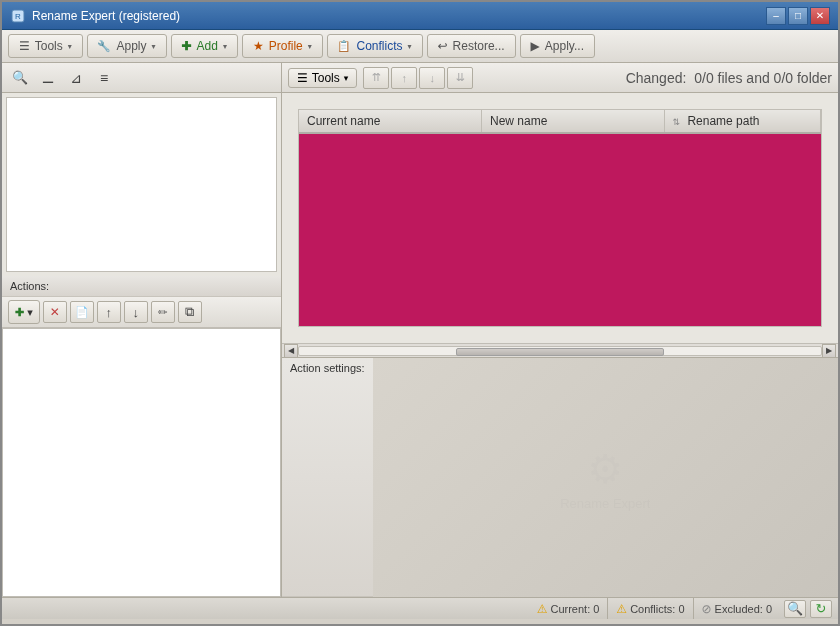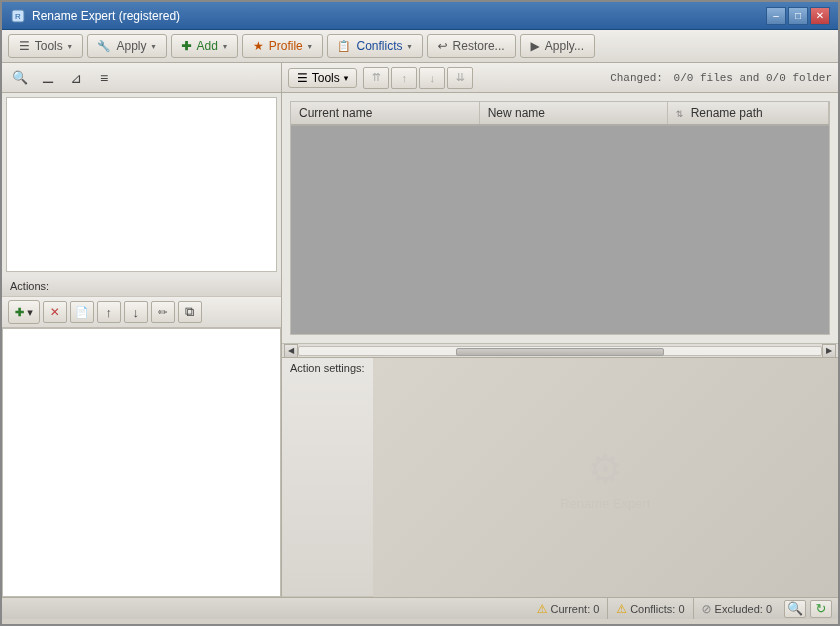--- a/index.html
+++ b/index.html
@@ -125,28 +125,28 @@
     }
     .list-btn {
       background: linear-gradient(to bottom, #f5f3ef, #dedad2);
       border: 1px solid #b0aca0;
       border-radius: 3px;
       padding: 2px 8px;
       cursor: pointer;
       display: flex; align-items: center; gap: 4px;
       font-size: 12px;
     }
-    .changed-info { font-size: 11px; color: #555; margin-left: auto; font-family: Liberation Mono, monospace; }
+    .changed-info { font-size: 14px; color: #555; margin-left: auto; }
 
     
     .file-table-container {
       flex: 1;
-      background: #a3a3a3;
+      background: #be185d;
       border: 1px solid #c0bdb5;
-      margin: 8px;
+      margin: 16px;
       overflow: hidden;
       position: relative;
     }
     .file-table {
       width: 100%;
       border-collapse: collapse;
       font-size: 12px;
     }
     .file-table th {
       background: linear-gradient(to bottom, #e8e6e2, #d4d0ca);

